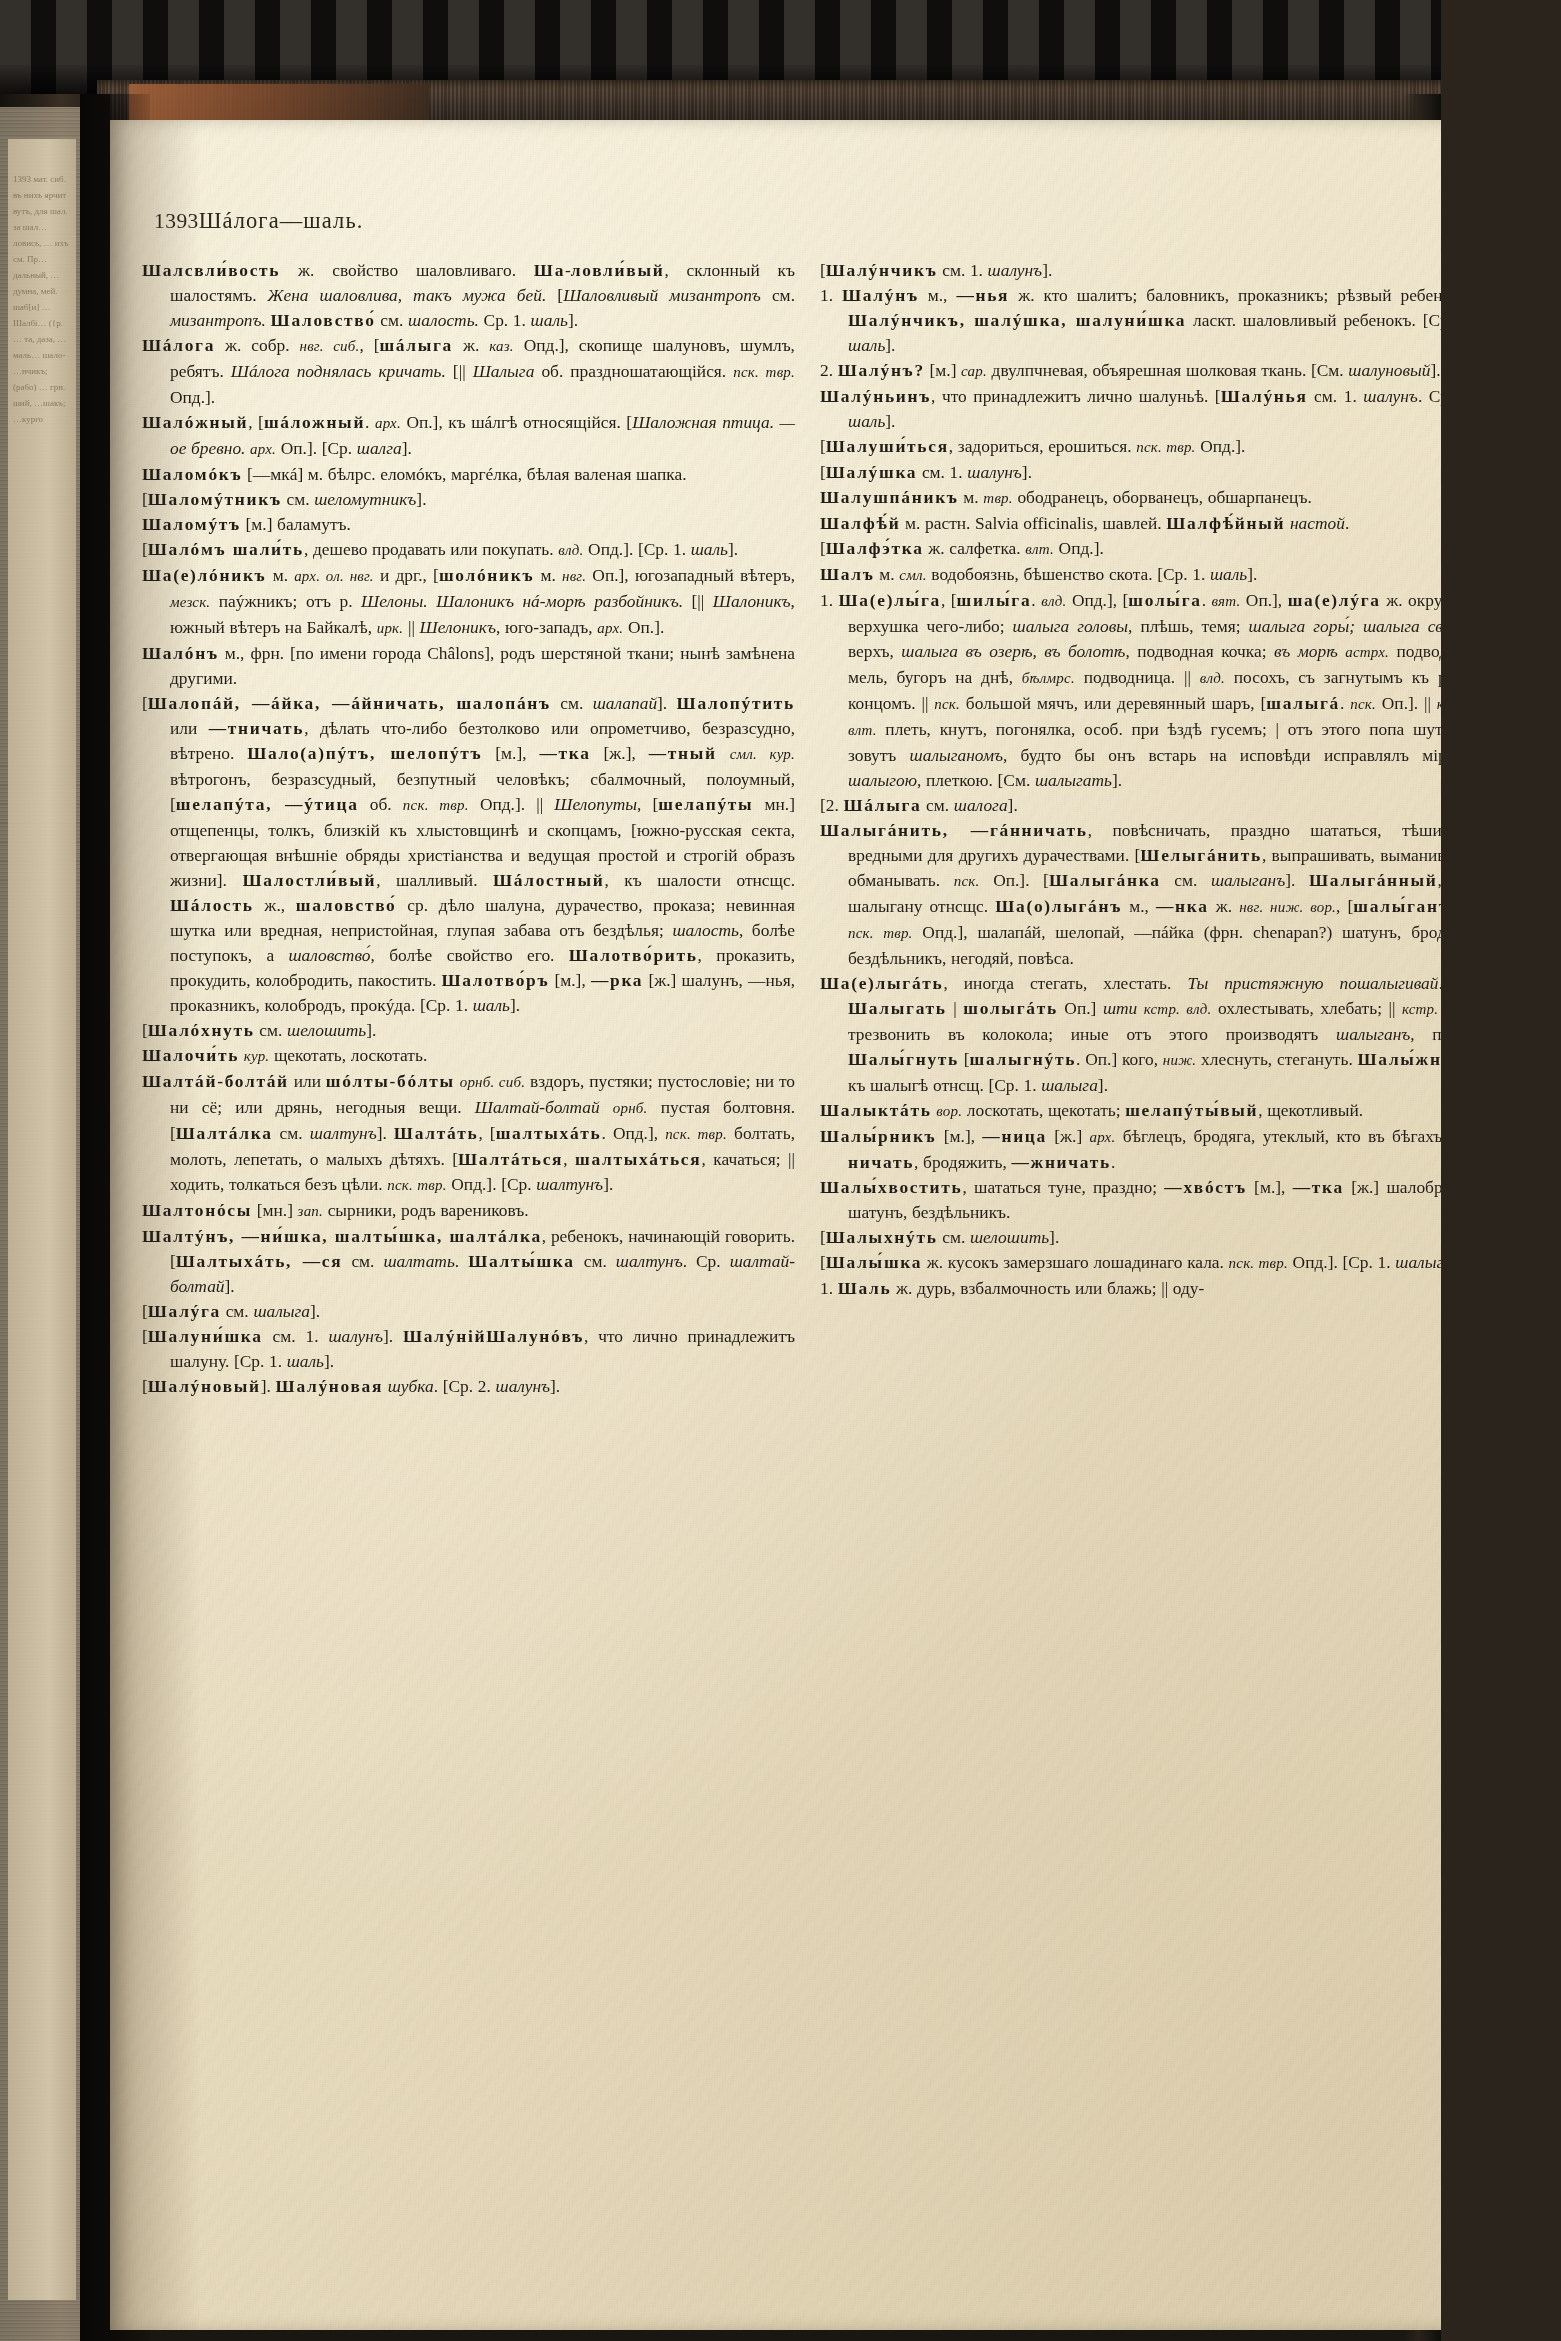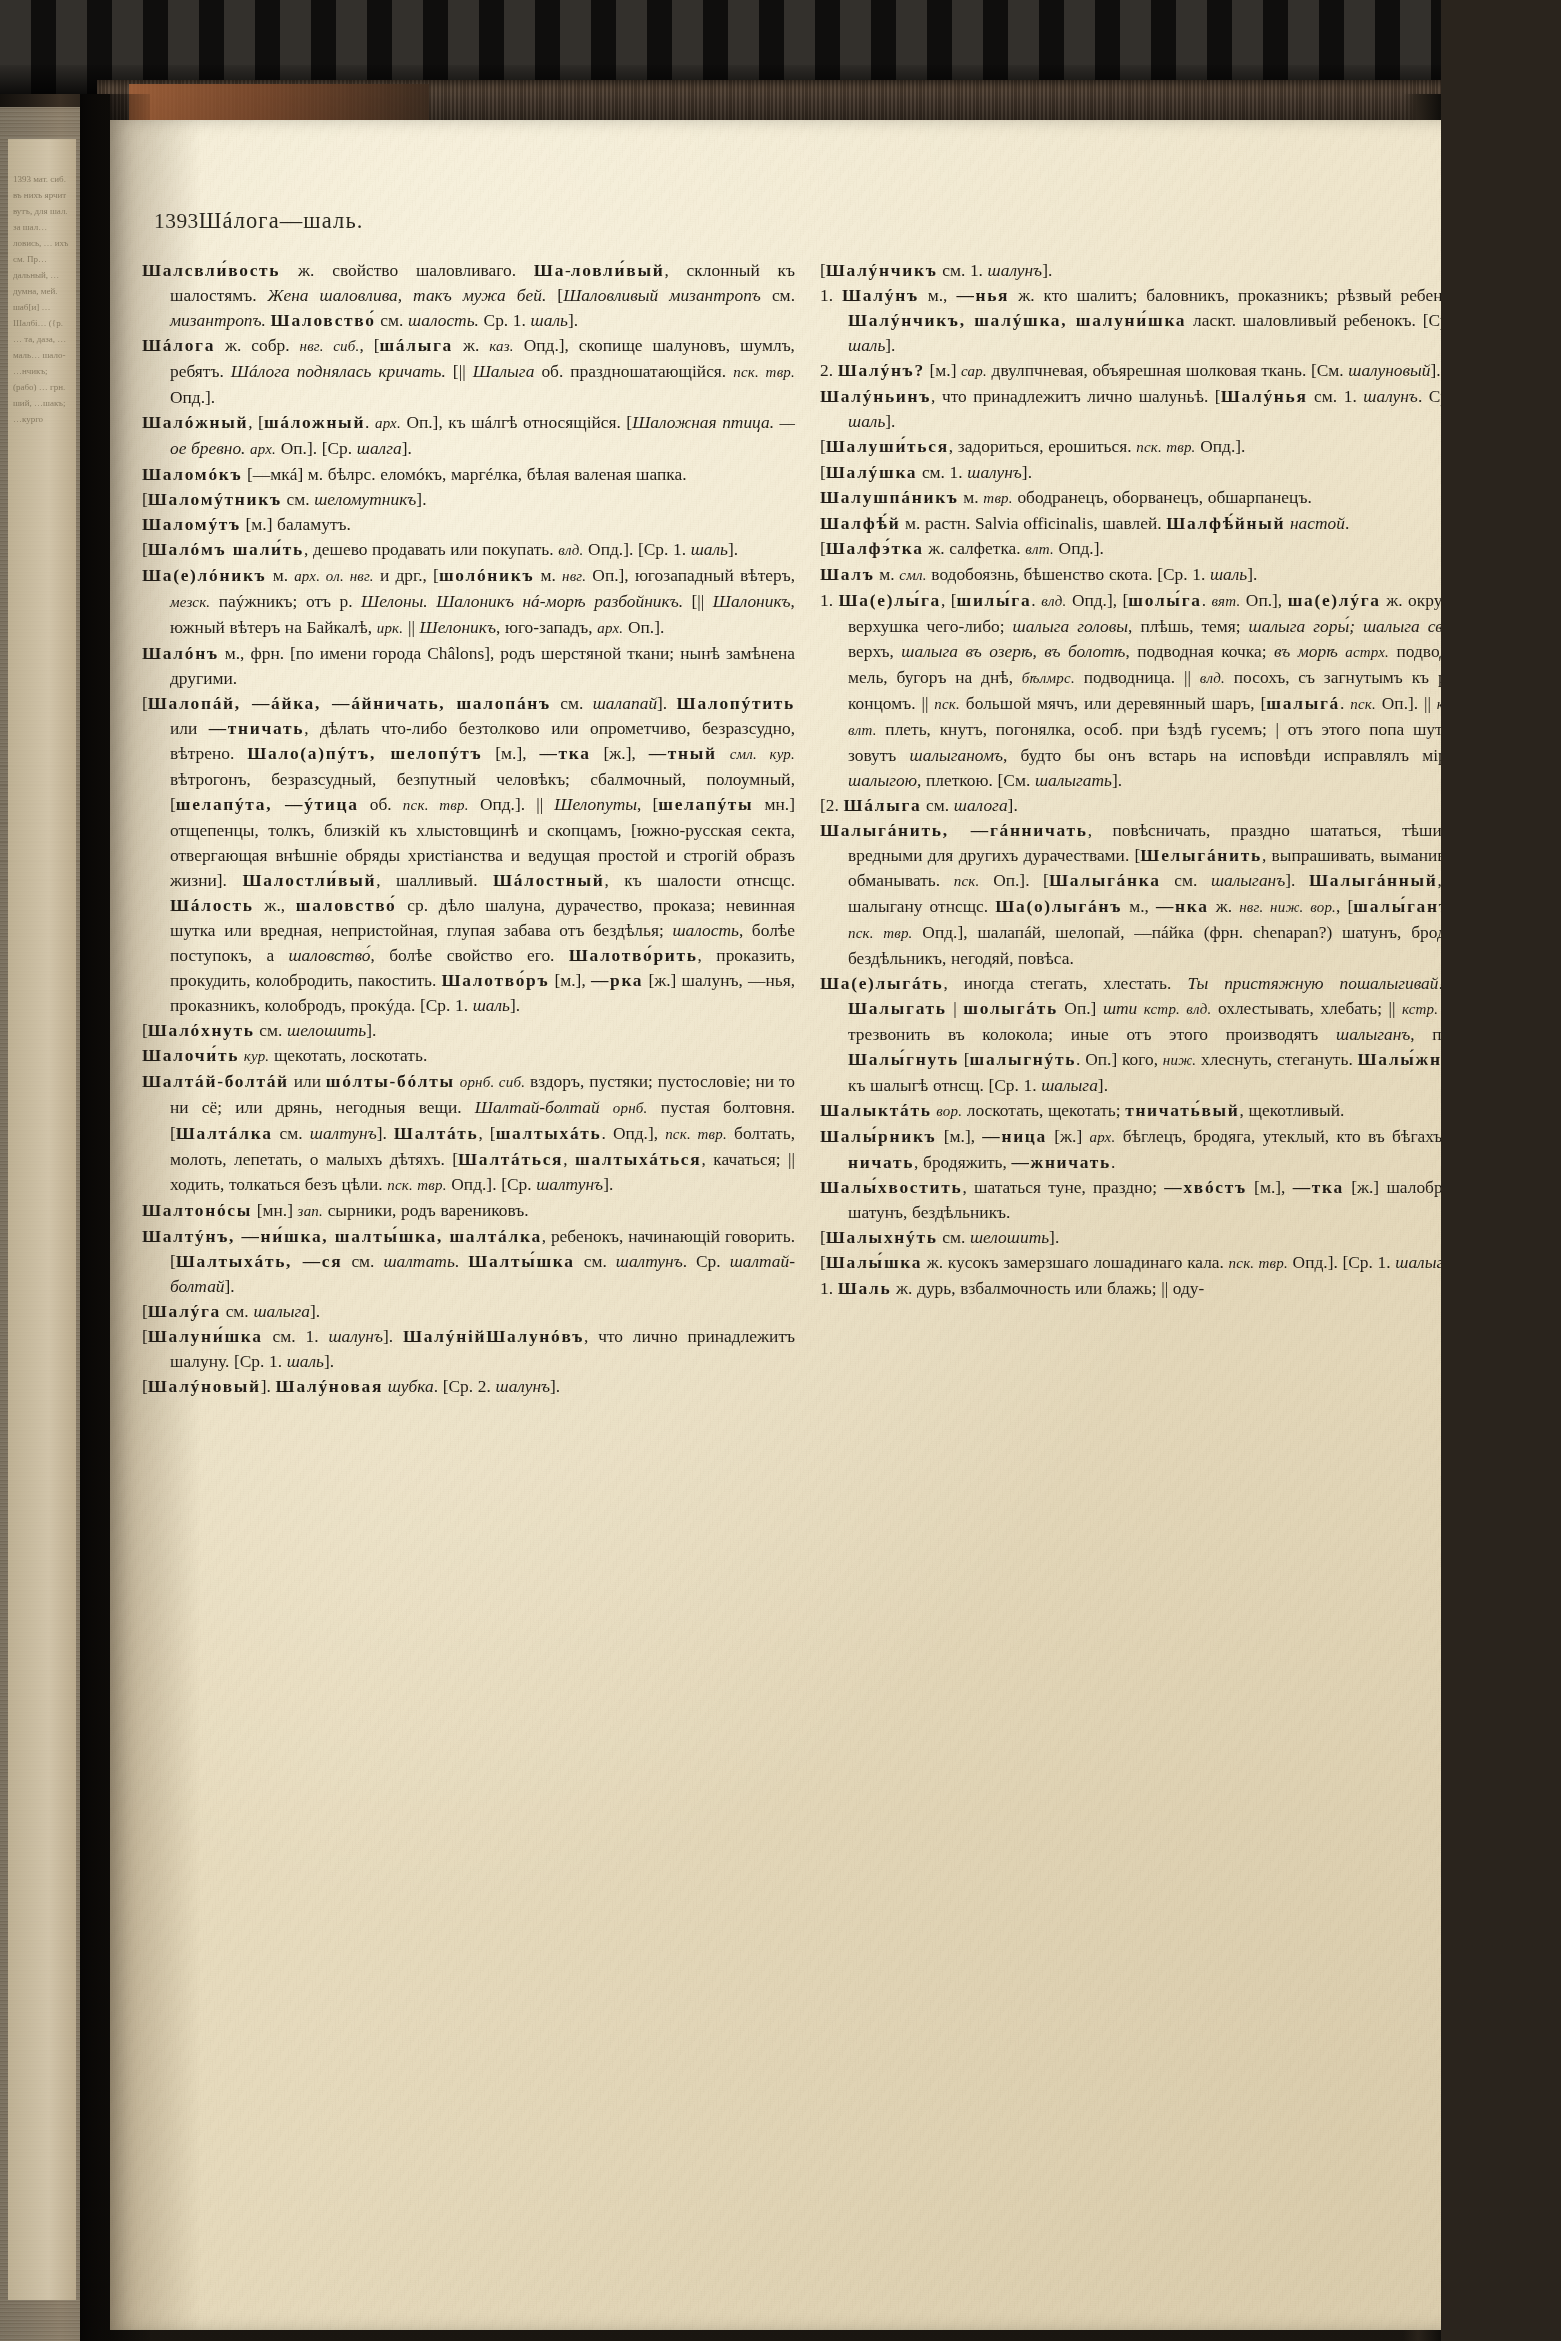--- a/index.html
+++ b/index.html
@@ -200,21 +200,21 @@
           <p class="entry">[<b class="hw-sp">Шалуши́ться</b>, задориться, ерошиться. <span class="ab">пск. твр.</span> Опд.].</p>
           <p class="entry">[<b class="hw-sp">Шалýшка</b> см. 1. <i class="it">шалунъ</i>].</p>
           <p class="entry"><b class="hw-sp">Шалушпáникъ</b> м. <span class="ab">твр.</span> ободранецъ, оборванецъ, обшарпанецъ.</p>
           <p class="entry"><b class="hw-sp">Шалфѣ́й</b> м. растн. <span class="lat">Salvia officinalis</span>, шавлей. <b class="hw-sp">Шалфѣ́йный</b> <i class="it">настой</i>.</p>
           <p class="entry">[<b class="hw-sp">Шалфэ́тка</b> ж. салфетка. <span class="ab">влт.</span> Опд.].</p>
           <p class="entry"><b class="hw-sp">Шалъ</b> м. <span class="ab">смл.</span> водобоязнь, бѣшенство скота. [Ср. 1. <i class="it">шаль</i>].</p>
           <p class="entry"><span class="num">1.</span> <b class="hw-sp">Ша(е)лы́га</b>, [<b class="hw-sp">шилы́га</b>. <span class="ab">влд.</span> Опд.], [<b class="hw-sp">шолы́га</b>. <span class="ab">вят.</span> Оп.], <b class="hw-sp">ша(е)лýга</b> ж. округлая верхушка чего-либо; <i class="it">шалыга головы</i>, плѣшь, темя; <i class="it">шалыга горы́; шалыга свода</i>, верхъ, <i class="it">шалыга въ озерѣ, въ болотѣ</i>, подводная кочка; <i class="it">въ морѣ</i> <span class="ab">астрх.</span> подводная мель, бугоръ на днѣ, <span class="ab">бѣлмрс.</span> подводница. || <span class="ab">влд.</span> посохъ, съ загнутымъ къ рукѣ концомъ. || <span class="ab">пск.</span> большой мячъ, или деревянный шаръ, [<b class="hw-sp">шалыгá</b>. <span class="ab">пск.</span> Оп.]. || <span class="ab">кстр. влт.</span> плеть, кнутъ, погонялка, особ. при ѣздѣ гусемъ; | отъ этого попа шуточн. зовутъ <i class="it">шалыганомъ</i>, будто бы онъ встарь на исповѣди исправлялъ мірянъ <i class="it">шалыгою</i>, плеткою. [См. <i class="it">шалыгать</i>].</p>
           <p class="entry">[<span class="num">2.</span> <b class="hw-sp">Шáлыга</b> см. <i class="it">шалога</i>].</p>
           <p class="entry"><b class="hw-sp">Шалыгáнить, —гáнничать</b>, повѣсничать, праздно шататься, тѣшиться вредными для другихъ дурачествами. [<b class="hw-sp">Шелыгáнить</b>, выпрашивать, выманивать; обманывать. <span class="ab">пск.</span> Оп.]. [<b class="hw-sp">Шалыгáнка</b> см. <i class="it">шалыганъ</i>]. <b class="hw-sp">Шалыгáнный</b>, къ шалыгану отнсщс. <b class="hw-sp">Ша(о)лыгáнъ</b> м., <b class="hw-sp">—нка</b> ж. <span class="ab">нвг. ниж. вор.</span>, [<b class="hw-sp">шалы́ганъ</b> м. <span class="ab">пск. твр.</span> Опд.], шалапáй, шелопай, —пáйка (фрн. chenapan?) шатунъ, бродяга, бездѣльникъ, негодяй, повѣса.</p>
           <p class="entry"><b class="hw-sp">Ша(е)лыгáть</b>, иногда стегать, хлестать. <i class="it">Ты пристяжную пошалыгивай!</i> [|| <b class="hw-sp">Шалыгать</b> | <b class="hw-sp">шолыгáть</b> Оп.] <i class="it">шти</i> <span class="ab">кстр. влд.</span> охлестывать, хлебать; || <span class="ab">кстр. влт.</span> трезвонить въ колокола; иные отъ этого производятъ <i class="it">шалыганъ</i>, попъ. <b class="hw-sp">Шалы́гнуть</b> [<b class="hw-sp">шалыгнýть</b>. Оп.] кого, <span class="ab">ниж.</span> хлеснуть, стегануть. <b class="hw-sp">Шалы́жный</b>, къ шалыгѣ отнсщ. [Ср. 1. <i class="it">шалыга</i>].</p>
-          <p class="entry"><b class="hw-sp">Шалыктáть</b> <span class="ab">вор.</span> лоскотать, щекотать; <b class="hw-sp">тничать́вый</b>, щекотливый.</p>
+          <p class="entry"><b class="hw-sp">Шалыктáть</b> <span class="ab">вор.</span> лоскотать, щекотать; <b class="hw-sp">шелапýты́вый</b>, щекотливый.</p>
           <p class="entry"><b class="hw-sp">Шалы́рникъ</b> [м.], <b class="hw-sp">—ница</b> [ж.] <span class="ab">арх.</span> бѣглецъ, бродяга, утеклый, кто въ бѣгахъ. <b class="hw-sp">—ничать</b>, бродяжить, <b class="hw-sp">—жничать</b>.</p>
           <p class="entry"><b class="hw-sp">Шалы́хвостить</b>, шататься туне, праздно; <b class="hw-sp">—хвóстъ</b> [м.], <b class="hw-sp">—тка</b> [ж.] шалобродъ, шатунъ, бездѣльникъ.</p>
           <p class="entry">[<b class="hw-sp">Шалыхнýть</b> см. <i class="it">шелошить</i>].</p>
           <p class="entry">[<b class="hw-sp">Шалы́шка</b> ж. кусокъ замерзшаго лошадинаго кала. <span class="ab">пск. твр.</span> Опд.]. [Ср. 1. <i class="it">шалыга</i>].</p>
           <p class="entry"><span class="num">1.</span> <b class="hw-sp">Шаль</b> ж. дурь, взбалмочность или блажь; || оду-</p>
         </div>
     </div>
   </div>
 </div>
 

